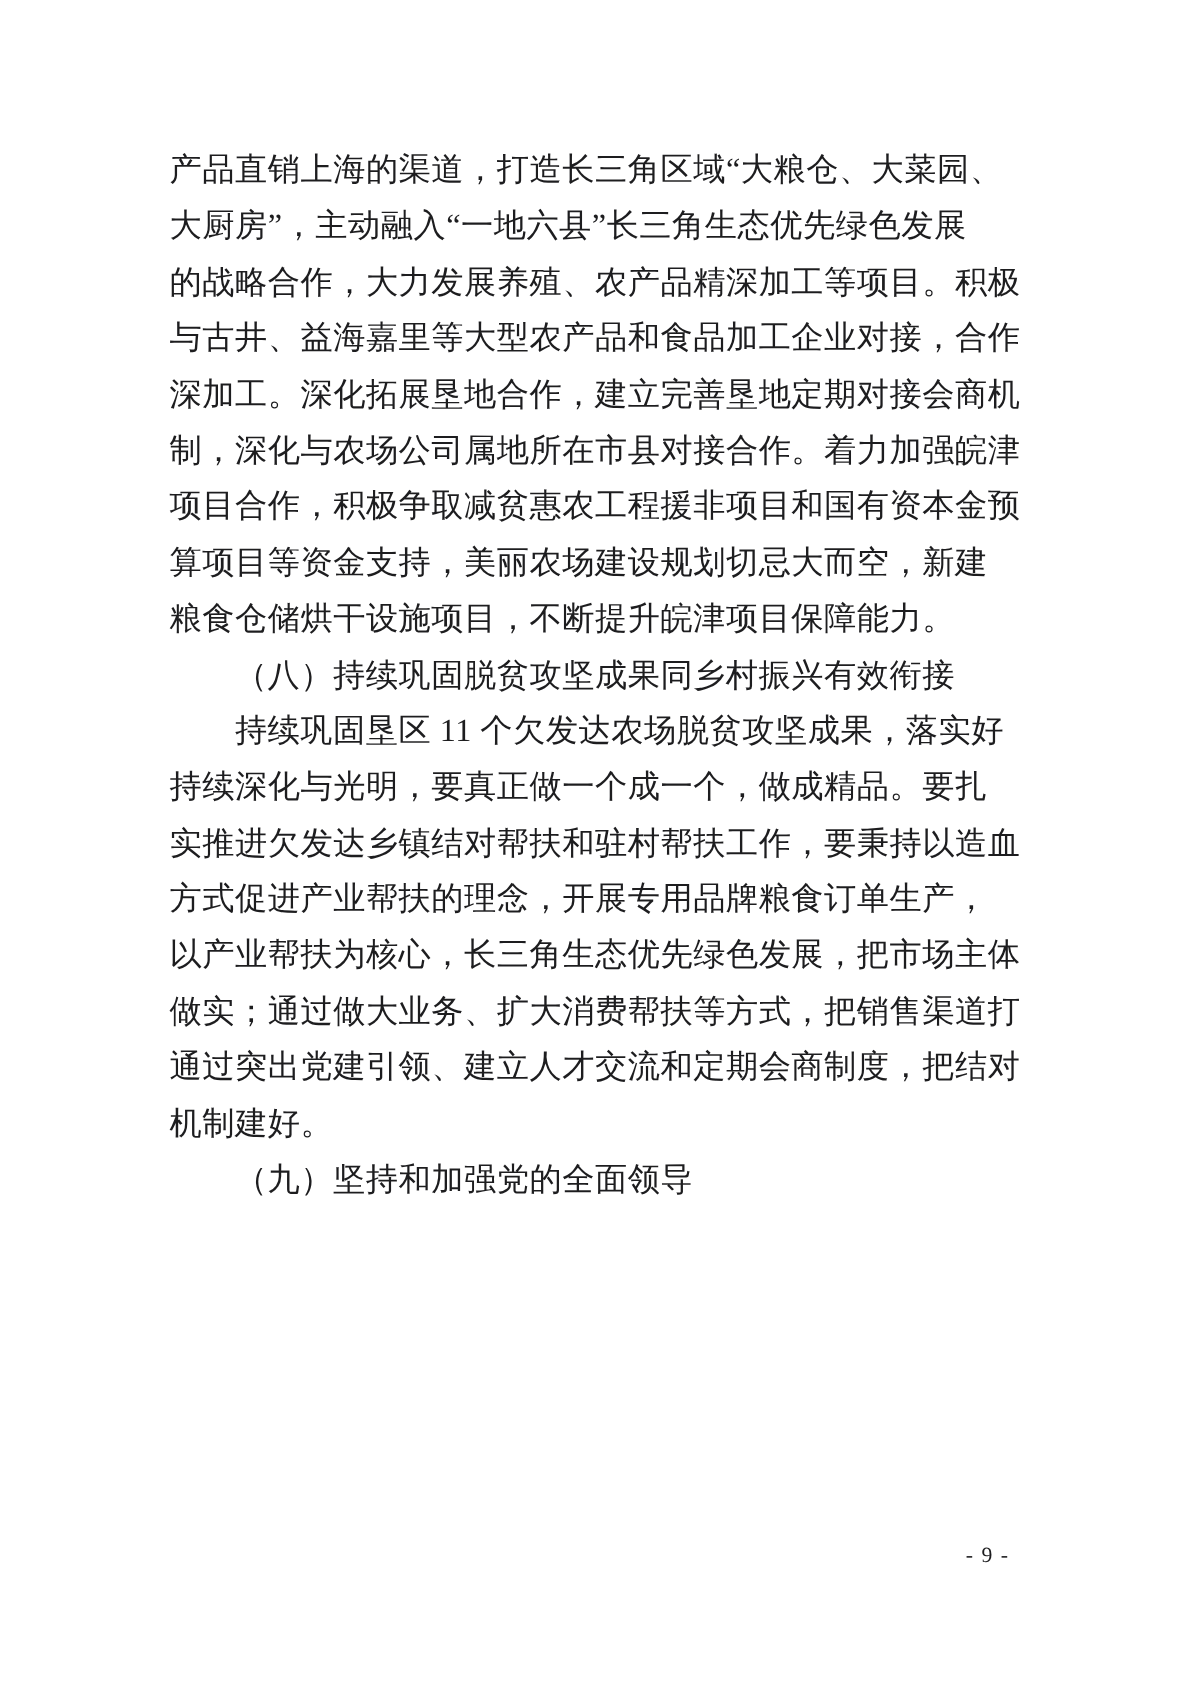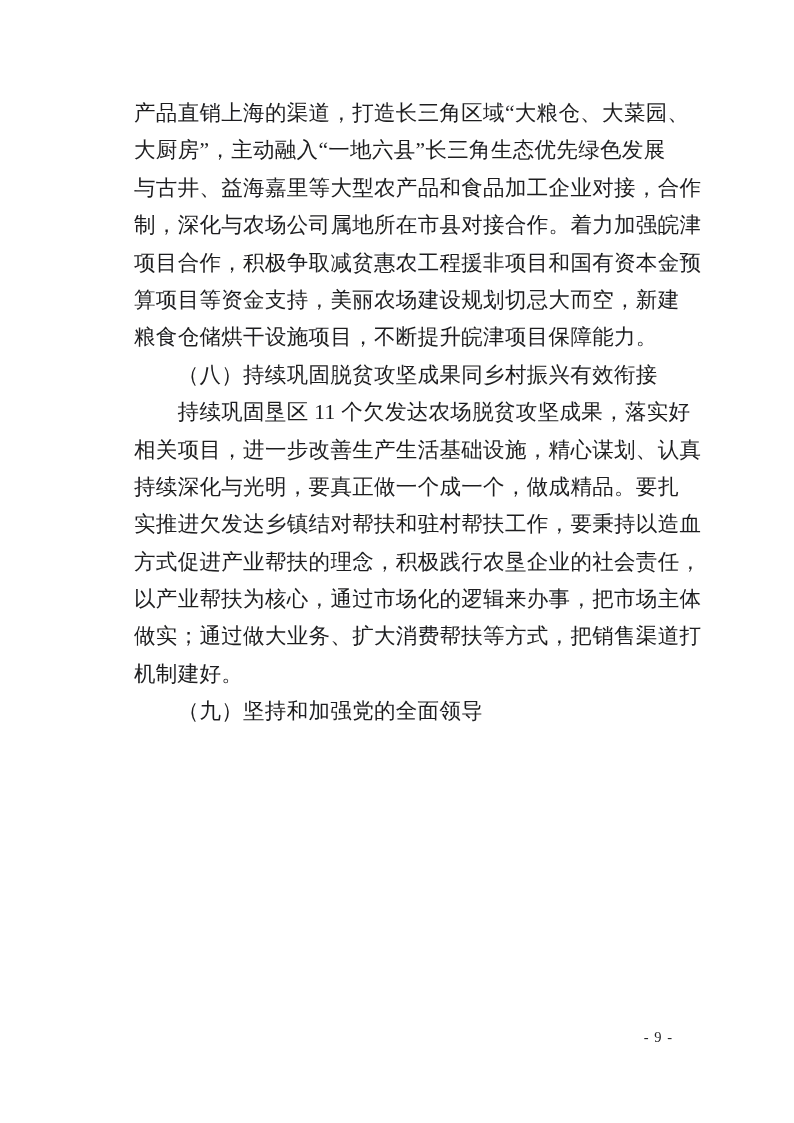--- a/index.html
+++ b/index.html
@@ -21,21 +21,20 @@
     left: 113px;
     top: 95px;
     width: 568px;
     font-size: 21.5px;
     line-height: 37.4px;
     letter-spacing: 0.32px;
     white-space: nowrap;
   }
   .line {
     height: 37.4px;
-    margin-left: 21px;
   }
   .line.indent {
     text-indent: 43.6px;
   }
   .page-number {
     position: absolute;
     top: 1026px;
     right: 121px;
     font-size: 14.5px;
     line-height: 22px;
@@ -43,30 +42,32 @@
     color: #1d1d1f;
   }
 </style>
 </head>
 <body>
 
 <div class="page">
   <div class="text-block">
       <div class="line">产品直销上海的渠道，打造长三角区域“大粮仓、大菜园、</div>
       <div class="line">大厨房”，主动融入“一地六县”长三角生态优先绿色发展</div>
+      <div class="line">的战略合作，大力发展养殖、农产品精深加工等项目。积极</div>
       <div class="line">与古井、益海嘉里等大型农产品和食品加工企业对接，合作</div>
+      <div class="line">深加工。深化拓展垦地合作，建立完善垦地定期对接会商机</div>
       <div class="line">制，深化与农场公司属地所在市县对接合作。着力加强皖津</div>
       <div class="line">项目合作，积极争取减贫惠农工程援非项目和国有资本金预</div>
       <div class="line">算项目等资金支持，美丽农场建设规划切忌大而空，新建</div>
       <div class="line">粮食仓储烘干设施项目，不断提升皖津项目保障能力。</div>
       <div class="line indent">（八）持续巩固脱贫攻坚成果同乡村振兴有效衔接</div>
       <div class="line indent">持续巩固垦区 11 个欠发达农场脱贫攻坚成果，落实好</div>
-      <div class="line">相关项目，进一步改善生产生活基础设施，精心谋划、认真</div>
       <div class="line">持续深化与光明，要真正做一个成一个，做成精品。要扎</div>
       <div class="line">实推进欠发达乡镇结对帮扶和驻村帮扶工作，要秉持以造血</div>
-      <div class="line">方式促进产业帮扶的理念，积极践行农垦企业的社会责任，</div>
-      <div class="line">以产业帮扶为核心，通过市场化的逻辑来办事，把市场主体</div>
+      <div class="line">方式促进产业帮扶的理念，开展专用品牌粮食订单生产，</div>
+      <div class="line">以产业帮扶为核心，长三角生态优先绿色发展，把市场主体</div>
       <div class="line">做实；通过做大业务、扩大消费帮扶等方式，把销售渠道打</div>
+      <div class="line">通过突出党建引领、建立人才交流和定期会商制度，把结对</div>
       <div class="line">机制建好。</div>
       <div class="line indent">（九）坚持和加强党的全面领导</div>
     </div>
   <div class="page-number">- 9 -</div>
 </div>
 
 </body></html>

